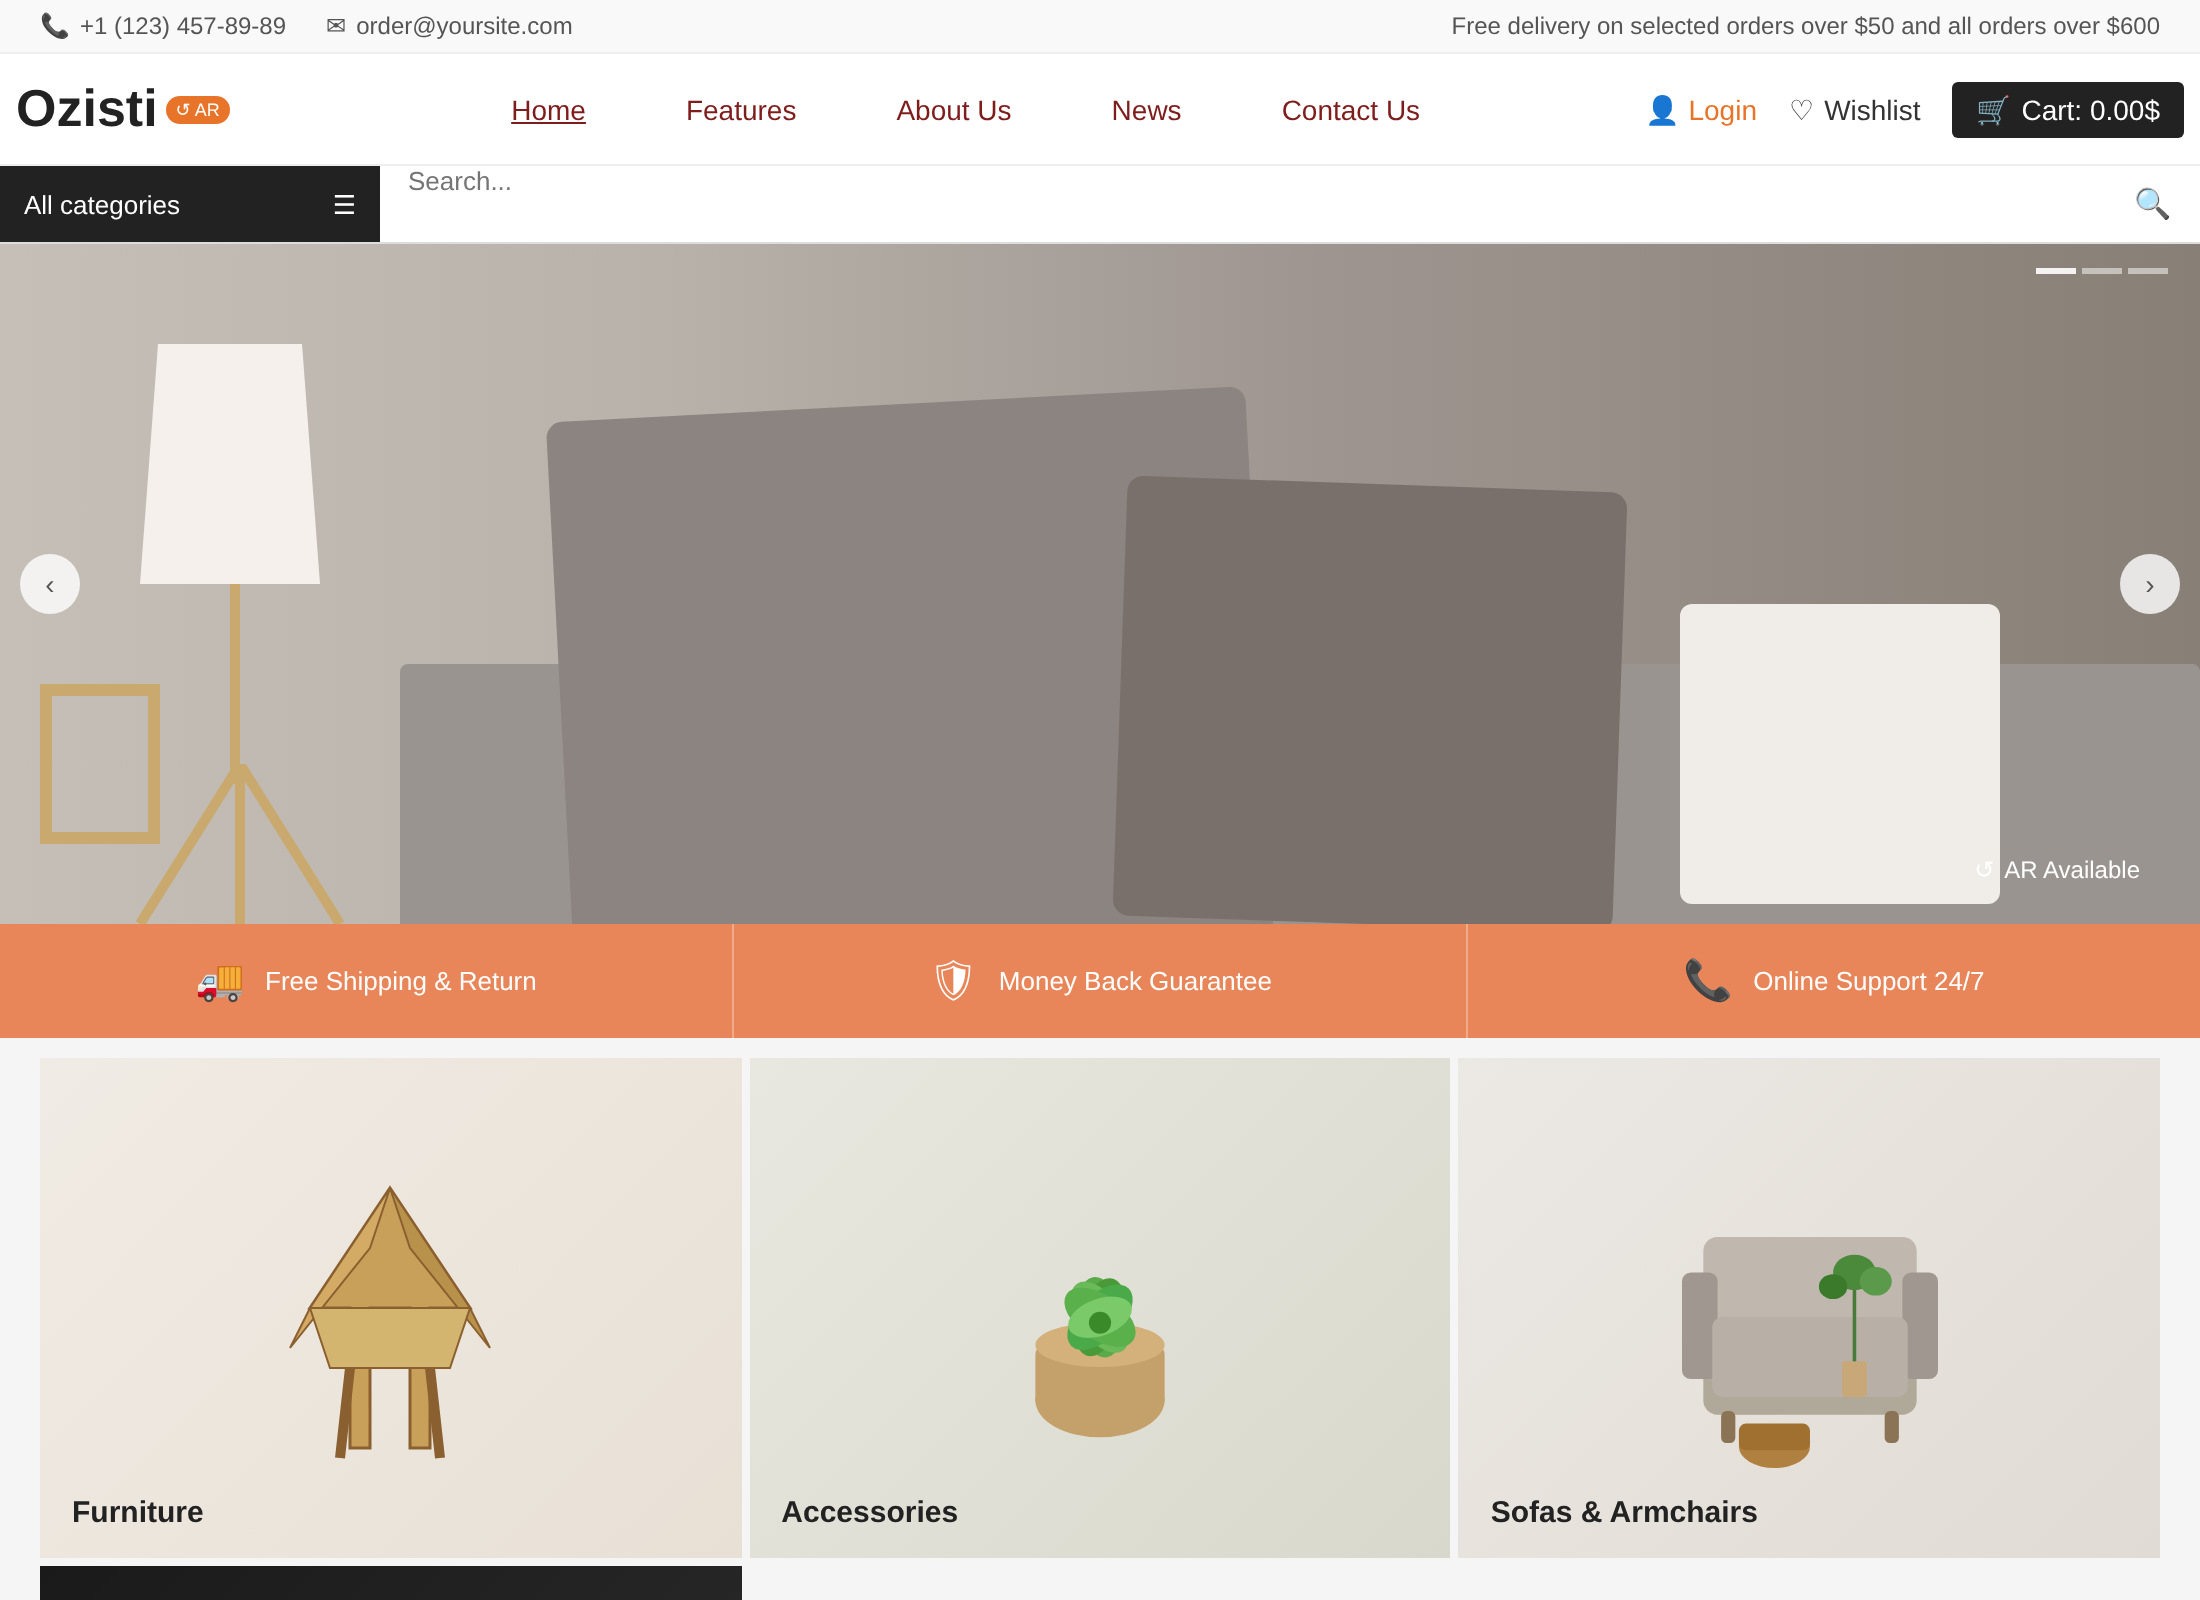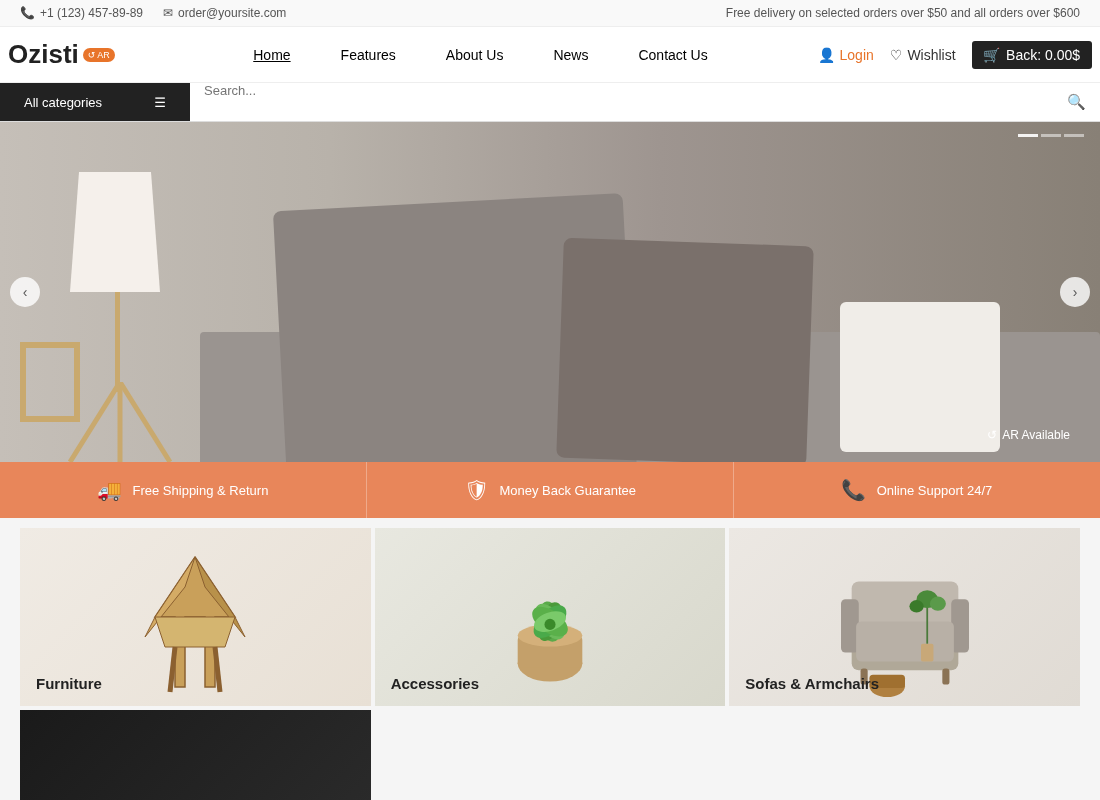--- a/index.html
+++ b/index.html
@@ -46,21 +46,21 @@
       align-items: center;
       gap: 2px;
     }
     .nav {
       display: flex;
       align-items: center;
       gap: 22px;
     }
     .nav a {
       text-decoration: none;
-      color: #000000;
+      color: #7f1d1d;
       font-size: 14px;
       margin-left: 28px;
     }
     .nav a.active {
       text-decoration: underline;
       font-weight: 500;
     }
     .header-actions {
       display: flex;
       align-items: center;
@@ -91,21 +91,21 @@
 
     
     .search-bar-wrapper {
       display: flex;
       align-items: stretch;
       border-bottom: 1px solid #ddd;
     }
     .all-categories {
       background: #222;
       color: white;
-      padding: 10px 24px;
+      padding: 10px 12px;
       display: flex;
       align-items: center;
       gap: 10px;
       font-size: 13px;
       cursor: pointer;
       white-space: nowrap;
       width: 190px;
       justify-content: space-between;
     }
     .search-input-wrap {
@@ -288,21 +288,21 @@
       display: grid;
       grid-template-columns: 1fr 1fr 1fr;
       gap: 4px;
       padding: 10px 20px;
       background: #f5f5f5;
     }
     .cat-card {
       position: relative;
       overflow: hidden;
       background: #e8e4e0;
-      height: 178px;
+      height: 250px;
     }
     .cat-bg {
       width: 100%;
       height: 100%;
       display: flex;
       align-items: center;
       justify-content: center;
     }
     .cat-label {
       position: absolute;
@@ -398,21 +398,21 @@
     <div class="login-btn">
       <span>👤</span>
       <span>Login</span>
     </div>
     <div class="wishlist-btn">
       <span>♡</span>
       <span>Wishlist</span>
     </div>
     <div class="cart-btn">
       <span>🛒</span>
-      <span>Back: 0.00$</span>
+      <span>Cart: 0.00$</span>
     </div>
   </div>
 </div>
 
 <div class="search-bar-wrapper">
   <div class="all-categories">
     <span>All categories</span>
     <span>☰</span>
   </div>
   <div class="search-input-wrap">

